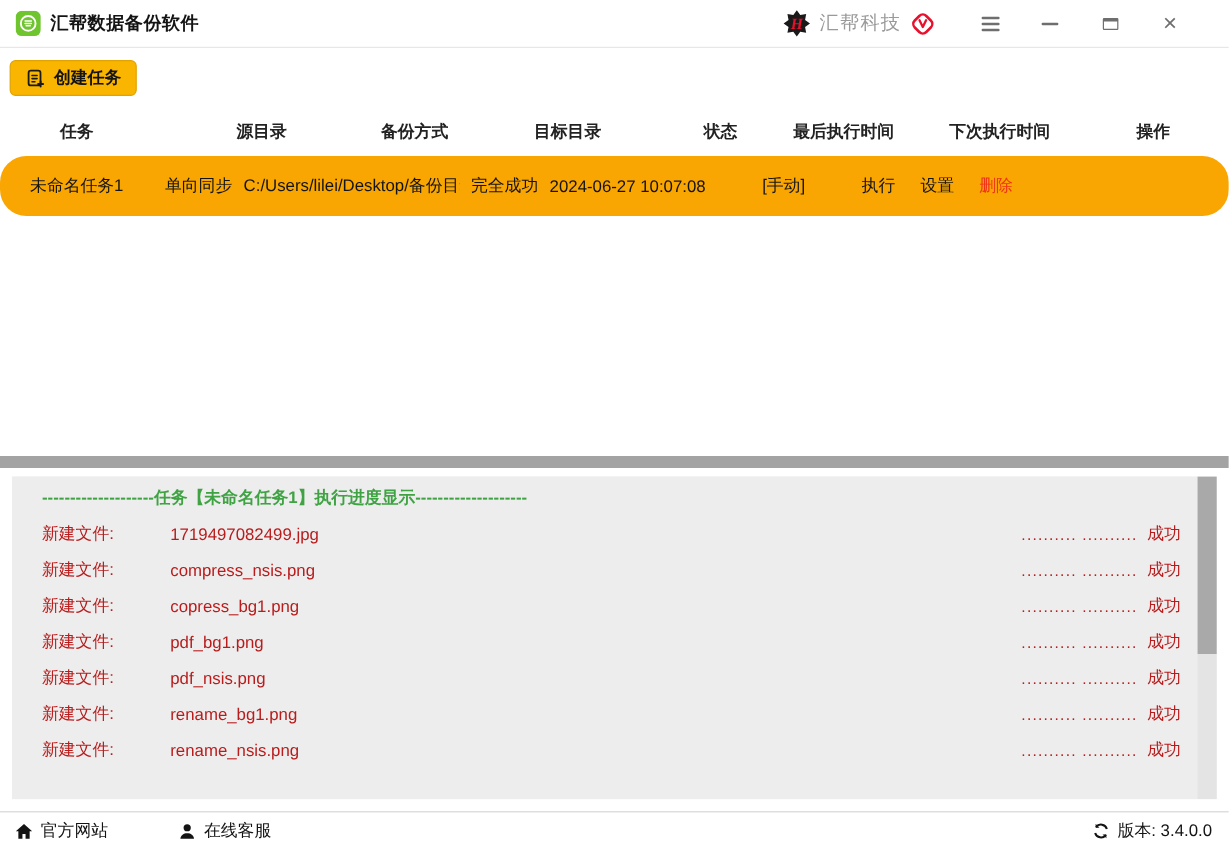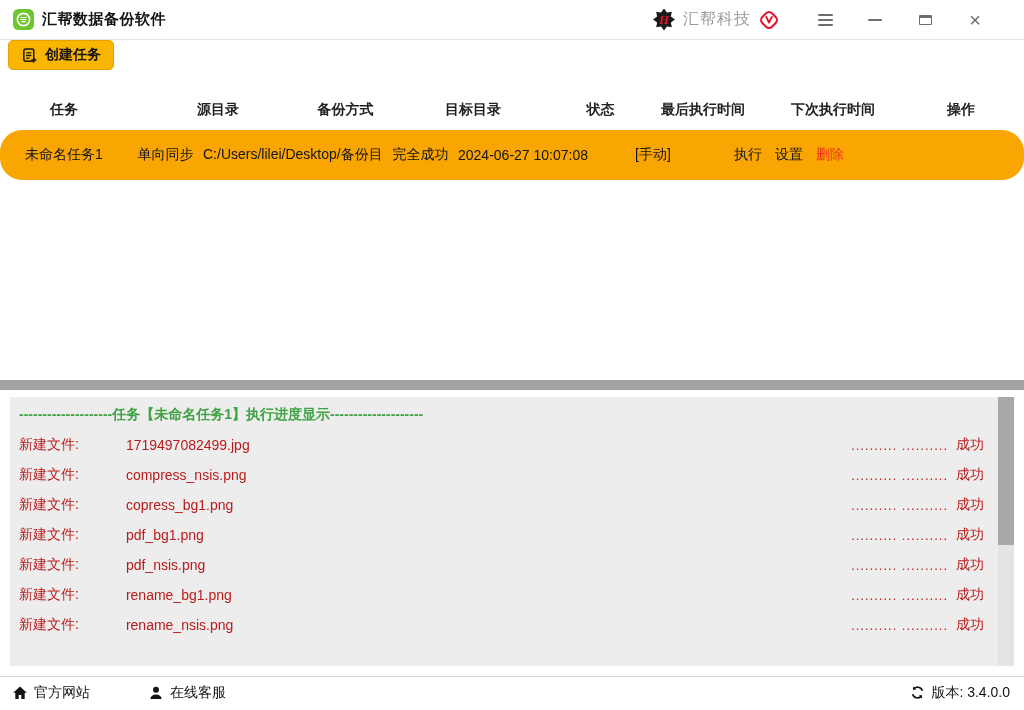--- a/index.html
+++ b/index.html
@@ -18,39 +18,39 @@
   .brand-text{font-size:16px;color:#9a9a9a;margin:0 7px 0 7px;letter-spacing:1px;text-align:center;}
   .badge{width:22px;height:22px;display:flex;}
   .win-controls{display:flex;align-items:center;margin-left:20px;}
   .win-btn{width:50px;height:40px;display:flex;align-items:center;justify-content:center;cursor:default;}
   .menu-glyph{display:inline-block;}
   .menu-glyph i{display:block;width:15px;height:2px;background:#6e6e6e;margin:3px 0;border-radius:1px;}
   .min-glyph{display:inline-block;width:14px;height:2px;background:#6e6e6e;border-radius:1px;}
   .max-glyph{display:inline-block;width:13px;height:10px;border:1.5px solid #6e6e6e;border-top:3.5px solid #6e6e6e;border-radius:1px;box-sizing:border-box;}
   .close-glyph{font-size:20px;color:#6e6e6e;line-height:1;}
   
-  .toolbar{height:50px;display:flex;padding:0 8px;box-sizing:border-box;}
+  .toolbar{height:50px;display:flex;align-items:center;padding:0 8px;box-sizing:border-box;}
   .create-btn{display:flex;align-items:center;gap:7px;background:#F9B500;border:1px solid #e2a300;border-radius:5px;height:30px;padding:0 12px;font-size:14px;font-weight:700;color:#141414;cursor:pointer;}
   .create-btn svg{display:block;}
   
   .grid-header{display:flex;height:40px;align-items:center;font-size:14px;font-weight:700;color:#222;}
   .task-row{display:flex;height:50px;align-items:center;background:#F9A602;font-size:14px;color:#141414;border-radius:22px;}
   .col{text-align:center;box-sizing:border-box;overflow:hidden;white-space:nowrap;}
   .c1{width:128px}.c2{width:180px}.c3{width:75px}.c4{width:180px}
   .c5{width:75px}.c6{width:130px}.c7{width:130px}.c8{width:126px}
-  .actions{display:flex;justify-content:flex-end;gap:13px;}
+  .actions{display:flex;justify-content:space-between;gap:13px;}
   .action-link{cursor:pointer;}
   .action-delete{color:#ef3317;}
   
   .blank-area{height:200px;background:#fff;}
   .splitter{height:10px;background:#a3a3a3;}
   .gap7{height:7px;}
   .gap10{height:10px;}
   
-  .log-panel{margin:0 10px;height:269px;background:#ededed;position:relative;box-sizing:border-box;padding:3px 0 0 9px;overflow:hidden;}
+  .log-panel{margin:0 10px;height:269px;background:#ededed;position:relative;box-sizing:border-box;padding:3px 0 0 25px;overflow:hidden;}
   .log-row{height:30px;display:flex;align-items:center;font-size:14px;white-space:nowrap;}
   .log-green{color:#3fa344;font-weight:700;}
   .file-row{color:#b91c1c;gap:37px;}
   .file-label{margin-right:10px;}
   .file-right{margin-left:auto;margin-right:30px;display:flex;align-items:center;gap:8px;}
   .dots{letter-spacing:1px;font-size:13px;}
   .scrollbar{position:absolute;top:0;right:0;bottom:0;width:16px;background:#e4e4e4;}
   .scroll-thumb{position:absolute;top:0;left:0;right:0;height:148px;background:#a9a9a9;cursor:pointer;}
   
   .bottombar{height:32px;border-top:1px solid #d6d6d6;display:flex;align-items:center;padding:0 14px 0 12px;font-size:14px;color:#141414;box-sizing:border-box;}

